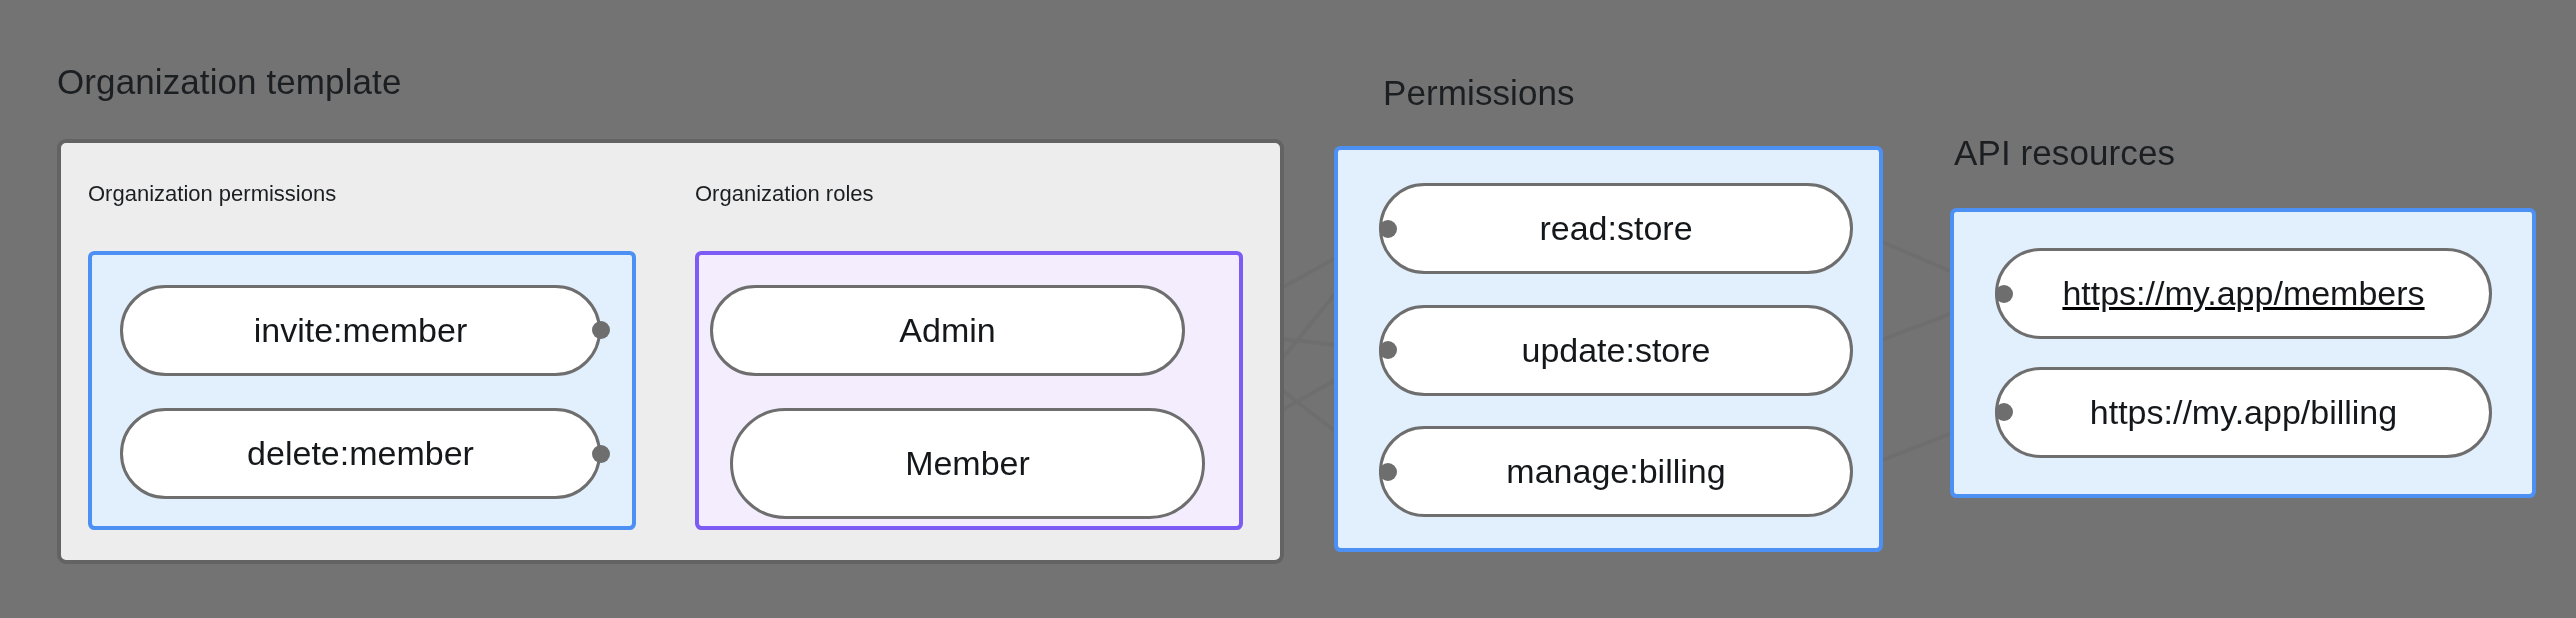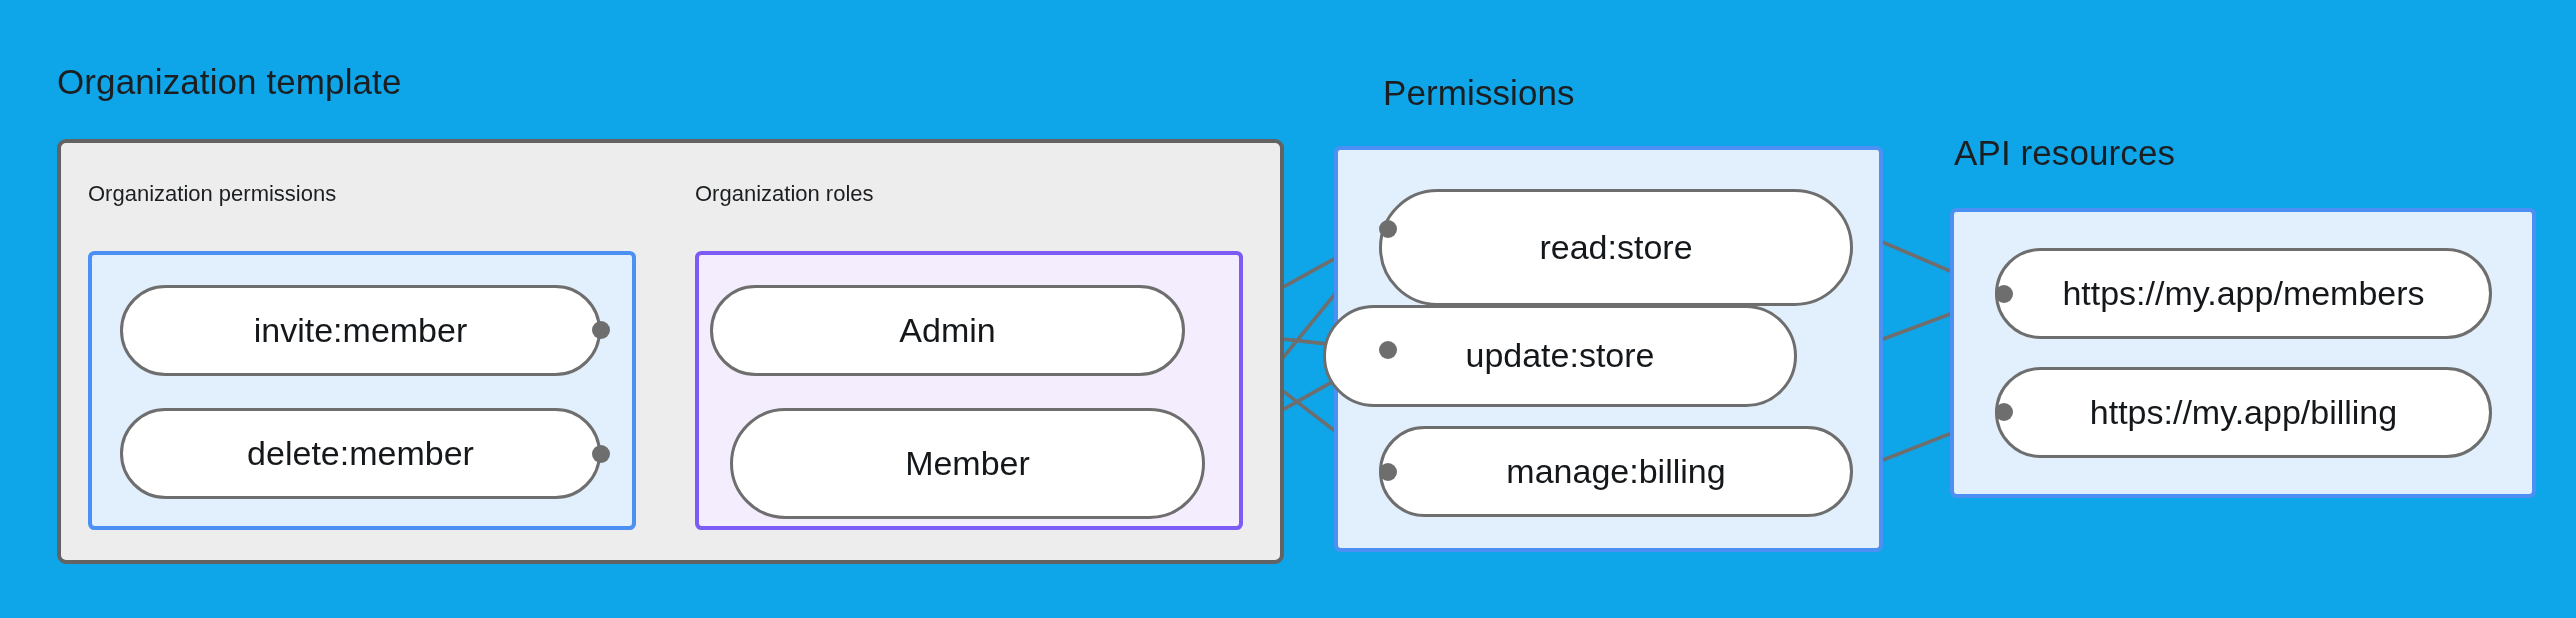--- a/index.html
+++ b/index.html
@@ -9,21 +9,21 @@
     background: #f5f7f6;
   }
   body {
     font-family: "Liberation Sans", "DejaVu Sans", sans-serif;
     -webkit-font-smoothing: antialiased;
   }
   #canvas {
     position: relative;
     width: 2576px;
     height: 619px;
-    background: #0ea5e9;
+    background: #737373;
     overflow: hidden;
   }
 
   
   #edges {
     position: absolute;
     left: 0;
     top: 0;
     width: 2576px;
     height: 619px;
@@ -164,37 +164,37 @@
   </div>
 
   <div class="node" style="left:730px; top:408px; width:475px; height:111px;">
     <span class="node-label">Member</span>
   </div>
 
   <div class="group-label" style="left:1339px; top:75px;margin-left:44px;">Permissions</div>
 
   <div class="blue-box" style="left:1334px; top:146px; width:549px; height:406px;"></div>
 
-  <div class="node" style="left:1379px; top:189px; width:474px; height:117px;justify-content:center;">
+  <div class="node" style="left:1379px; top:183px; width:474px; height:91px;justify-content:center;">
     <span class="node-label">read:store</span>
   </div>
 
-  <div class="node" style="left:1323px; top:305px; width:474px; height:102px;">
+  <div class="node" style="left:1379px; top:305px; width:474px; height:91px;">
     <span class="node-label">update:store</span>
   </div>
 
   <div class="node" style="left:1379px; top:426px; width:474px; height:91px;">
     <span class="node-label">manage:billing</span>
   </div>
 
   <div class="group-label" style="left:1954px; top:135px;">API resources</div>
 
   <div class="blue-box" style="left:1950px; top:208px; width:586px; height:290px;"></div>
 
-  <div class="node" style="left:1995px; top:248px; width:497px; height:91px;">
+  <div class="node" style="left:1995px; top:248px; width:497px; height:91px;text-decoration:underline;">
     <span class="node-label">https://my.app/members</span>
   </div>
 
   <div class="node" style="left:1995px; top:367px; width:497px; height:91px;">
     <span class="node-label">https://my.app/billing</span>
   </div>
 
   <div class="dot" style="left:601px; top:330px;"></div>
   <div class="dot" style="left:601px; top:454px;"></div>
 

